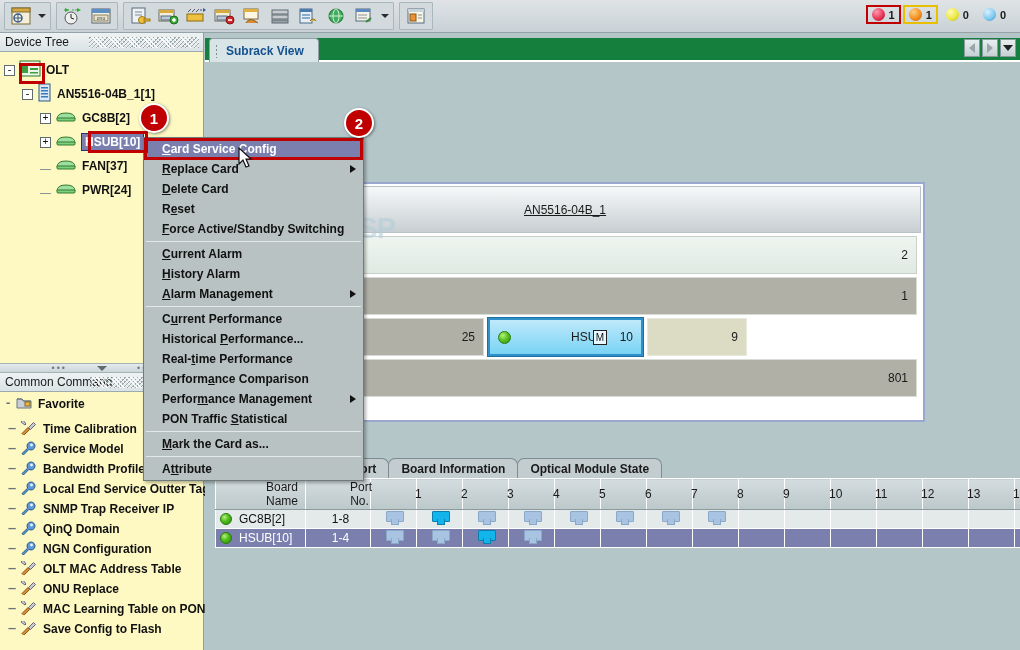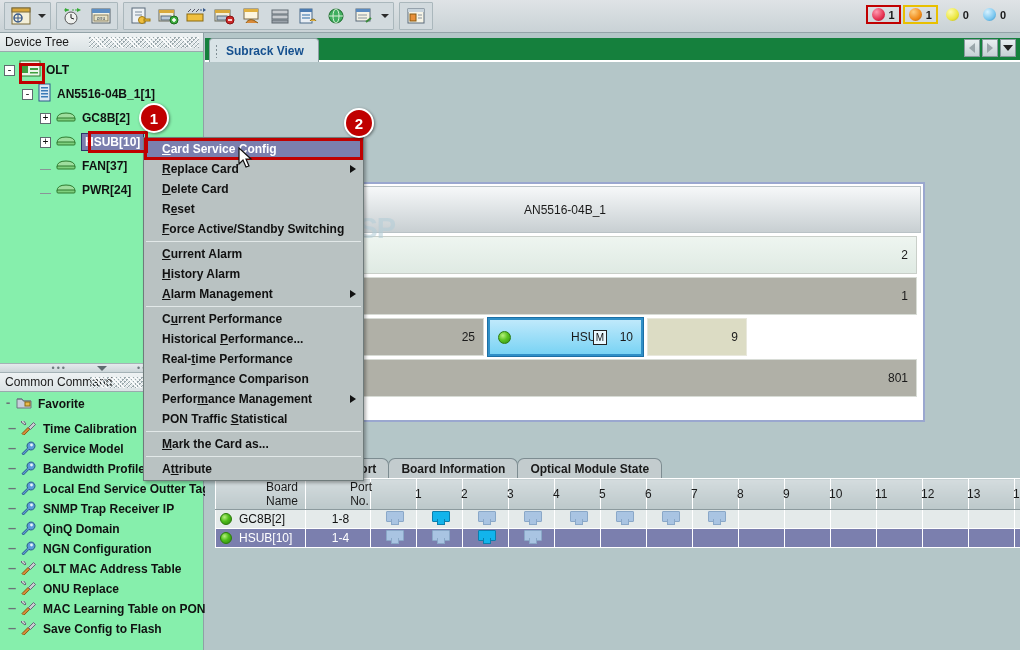--- a/index.html
+++ b/index.html
@@ -46,21 +46,21 @@
   .alarm-item {
     display: flex; align-items: center; gap: 4px;
     padding: 1px 4px; border: 2px solid transparent;
   }
   .alarm-item .dot { width: 13px; height: 13px; border-radius: 50%; }
   .alarm-item .cnt { font-size: 11px; color: #1a1a1a; font-weight: bold; }
 
   
   .left-col {
     position: absolute; left: 0; top: 33px; width: 204px; height: 617px;
-    background: #86efac; border-right: 1px solid #8fa0a5;
+    background: #fef9c3; border-right: 1px solid #8fa0a5;
   }
   .panel-header {
     height: 19px; background: linear-gradient(#eef2f3, #dbe3e5);
     border-bottom: 1px solid #9aaaae;
     display: flex; align-items: center; padding-left: 5px;
     font-size: 12px; color: #1a1a1a; position: relative;
   }
   .grip {
     position: absolute; right: 4px; top: 4px; width: 110px; height: 11px;
     background-image: repeating-linear-gradient(45deg, #ffffff 0 1px, transparent 1px 3px),
@@ -134,21 +134,21 @@
     background: #b4c6c8; padding: 6px 8px 0 6px;
   }
   .subrack {
     position: absolute; left: 0; top: 118px; width: 720px; height: 240px;
     border: 2px solid #9aa7cf; background: #ffffff; padding: 2px;
   }
   .sr-title {
     height: 47px; background: linear-gradient(#f6f8f9, #c8cfd2);
     border: 1px solid #b9c2c6;
     display: flex; align-items: center; justify-content: center;
-    font-size: 12px; color: #1a1a1a;
+    font-size: 12px; color: #1a1a1a; text-decoration: underline;
   }
   .sr-rows { margin-top: 3px; }
   .sr-row { display: flex; height: 38px; margin-bottom: 3px; }
   .slot {
     position: relative; border: 1px solid #c9cfc9; display: flex; align-items: center;
     font-size: 12px; color: #1a1a1a; padding: 0 8px; margin-right: 4px;
   }
   .slot.empty { background: #b0b0a7; border: 1px solid #d8dcd6; }
   .slot.card { background: linear-gradient(#eef5f0, #dfeae3); }
   .slot.beige { background: #dcdcc4; border: 1px solid #e8e8dc; }

